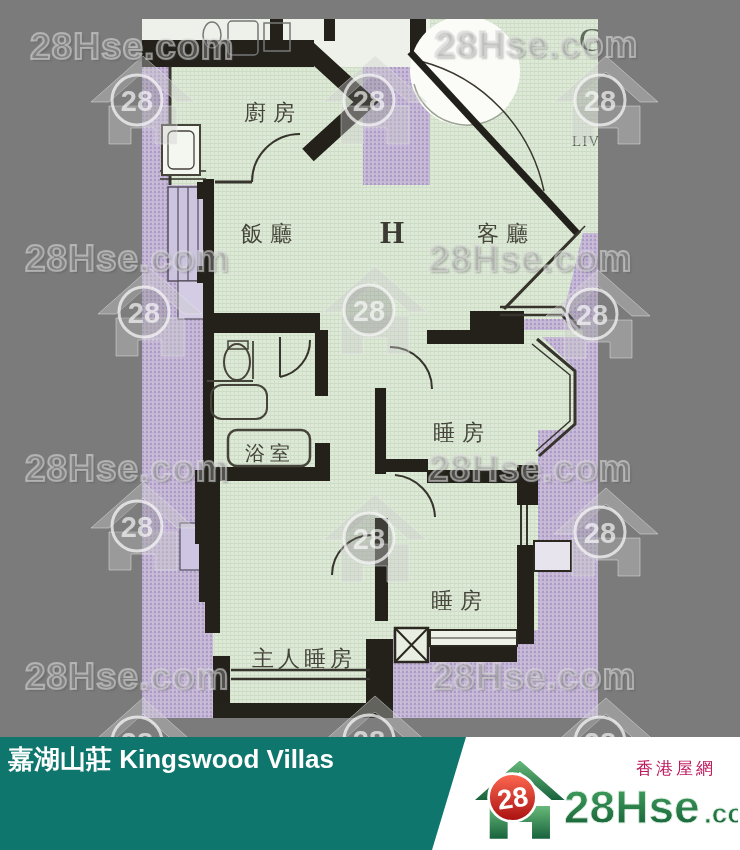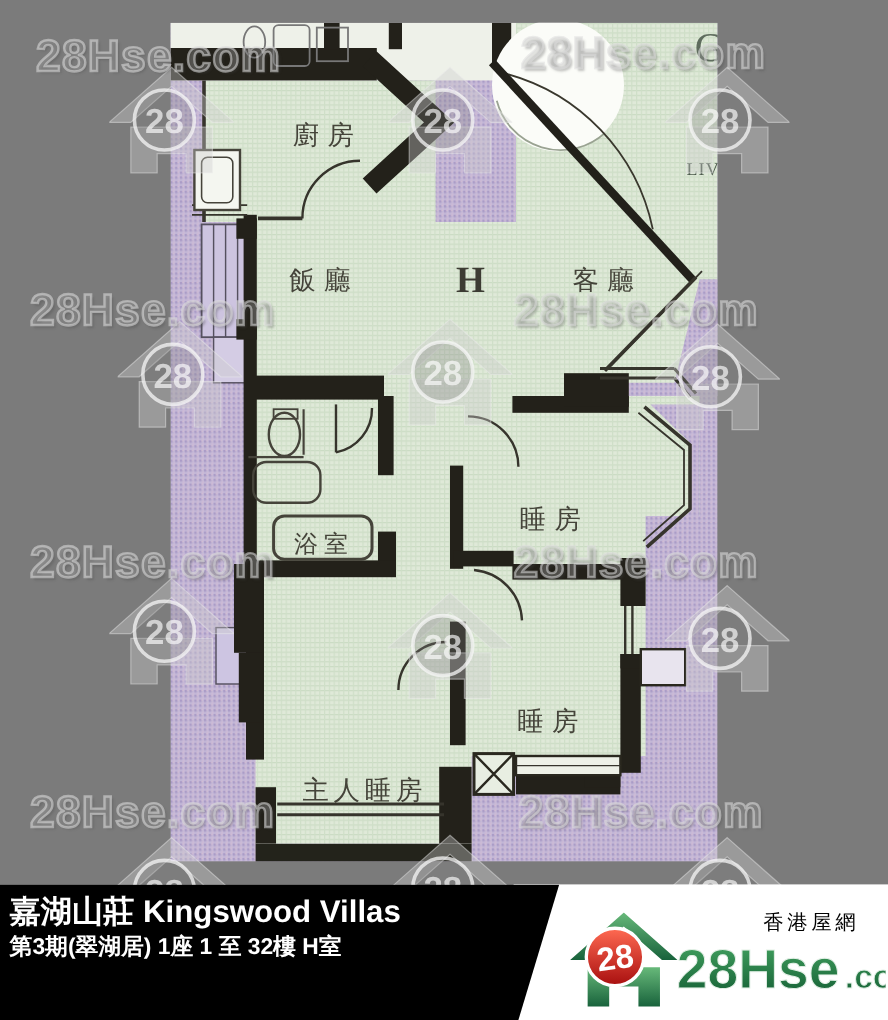--- a/index.html
+++ b/index.html
@@ -8,28 +8,28 @@
   .photo{position:absolute;left:142px;top:19px;width:456px;height:699px;z-index:1;}
   .photo svg{display:block;}
   
   .wm-layer{position:absolute;left:0;top:0;width:740px;height:850px;z-index:5;pointer-events:none;overflow:hidden;}
   .wm-text{position:absolute;white-space:nowrap;font:bold 37px "Liberation Sans",sans-serif;letter-spacing:1px;
            color:rgba(175,175,175,0.30);-webkit-text-stroke:2px rgba(220,220,220,0.55);
            text-shadow:2px 2px 2px rgba(70,70,70,0.30);}
   .wm-logo{position:absolute;width:104px;height:92px;}
   
   .brand-panel{position:absolute;left:428px;top:737px;width:312px;height:113px;background:#ffffff;z-index:9;}
-  .info-panel{position:absolute;left:0;top:737px;width:466px;height:113px;background:#000000;z-index:10;
+  .info-panel{position:absolute;left:0;top:737px;width:466px;height:113px;background:#0f766e;z-index:10;
               clip-path:polygon(0 0,100% 0,calc(100% - 34px) 100%,0 100%);color:#fff;}
   .info-inner{position:absolute;left:8px;top:3px;right:40px;}
   .estate{font-size:26px;font-weight:bold;line-height:38px;white-space:nowrap;}
   .addr{font-size:20px;font-weight:bold;line-height:26px;}
   .block{font-size:19px;font-weight:bold;line-height:24px;}
   .area{font-size:16px;font-weight:bold;line-height:22px;}
-  .site-zh{position:absolute;right:24px;top:20px;font-size:17px;letter-spacing:3px;color:#000000;z-index:11;}
+  .site-zh{position:absolute;right:24px;top:20px;font-size:17px;letter-spacing:3px;color:#be185d;z-index:11;}
   .brand-logo{position:absolute;left:30px;top:14px;z-index:11;}
 </style>
 </head>
 <body>
 
 <div class="canvas">
 
   <div class="photo">
   <svg width="456" height="699" viewBox="0 0 456 699" xmlns="http://www.w3.org/2000/svg">
     <defs>
@@ -278,17 +278,16 @@
       <text x="106" y="72" font-family="Liberation Sans,sans-serif" font-weight="bold" fill="url(#tgrad)" stroke="#e4f0e7" stroke-width="0.8">
         <tspan font-size="46">28Hse</tspan>
         <tspan font-size="28">.com</tspan>
       </text>
     </svg>
   </div>
 
   <div class="info-panel">
     <div class="info-inner">
       <div class="estate">嘉湖山莊 Kingswood Villas</div>
-      <div class="block">第3期(翠湖居) 1座 1 至 32樓 H室</div>
     </div>
   </div>
 
 </div>
 
 </body></html>

